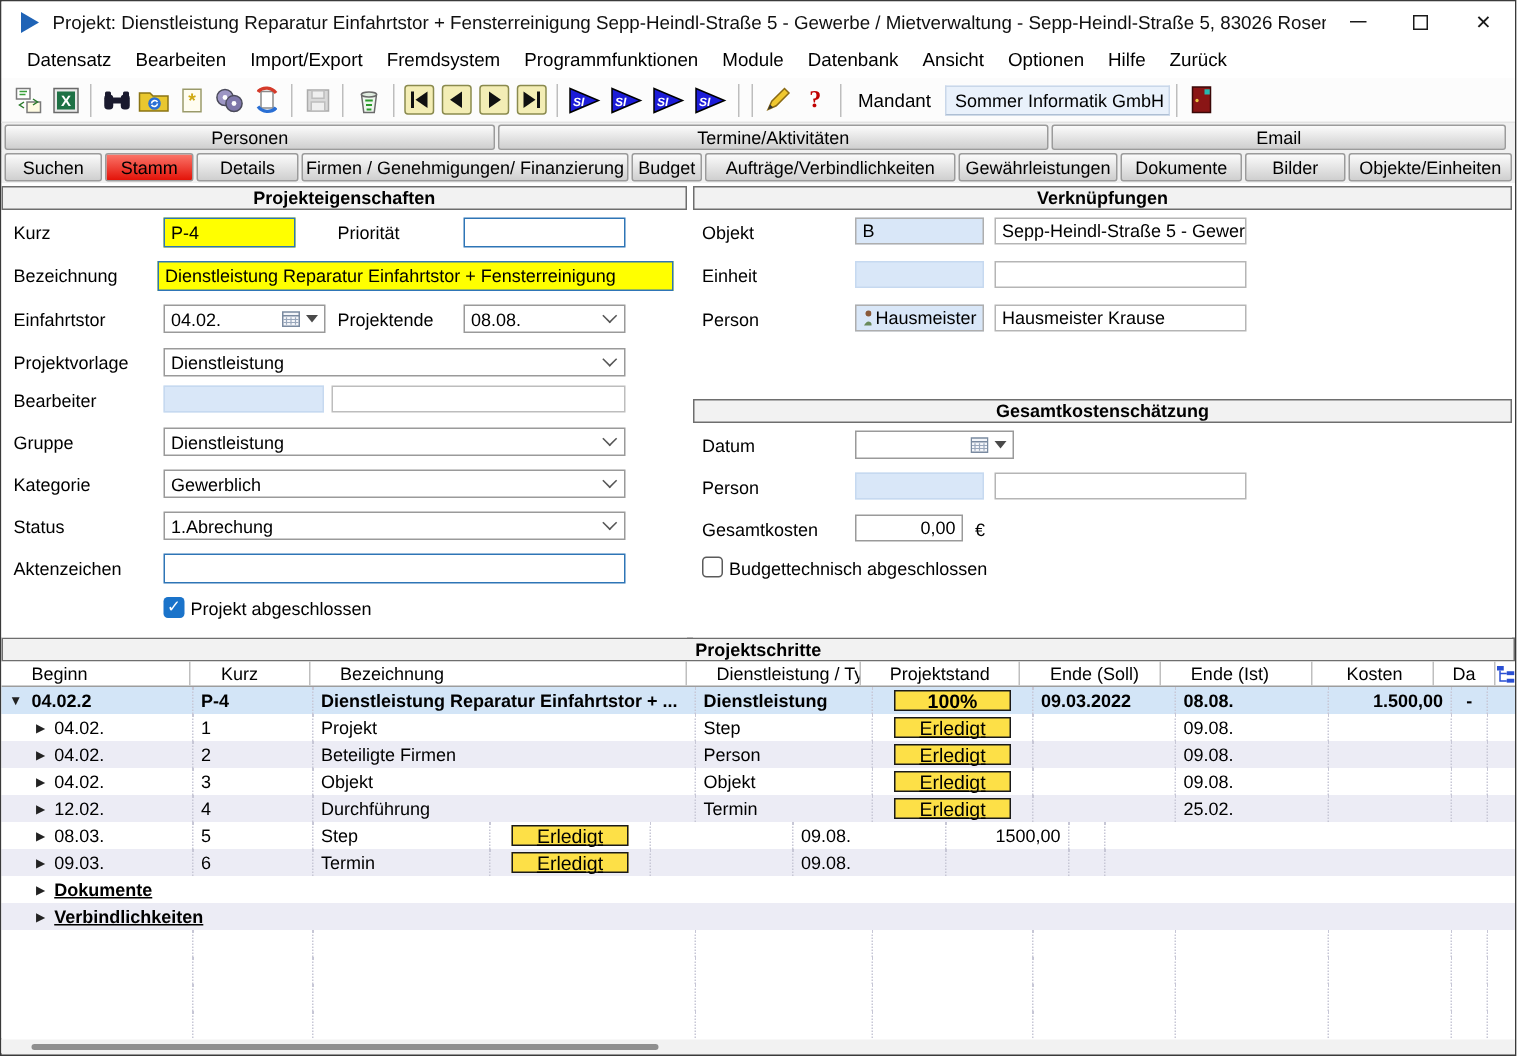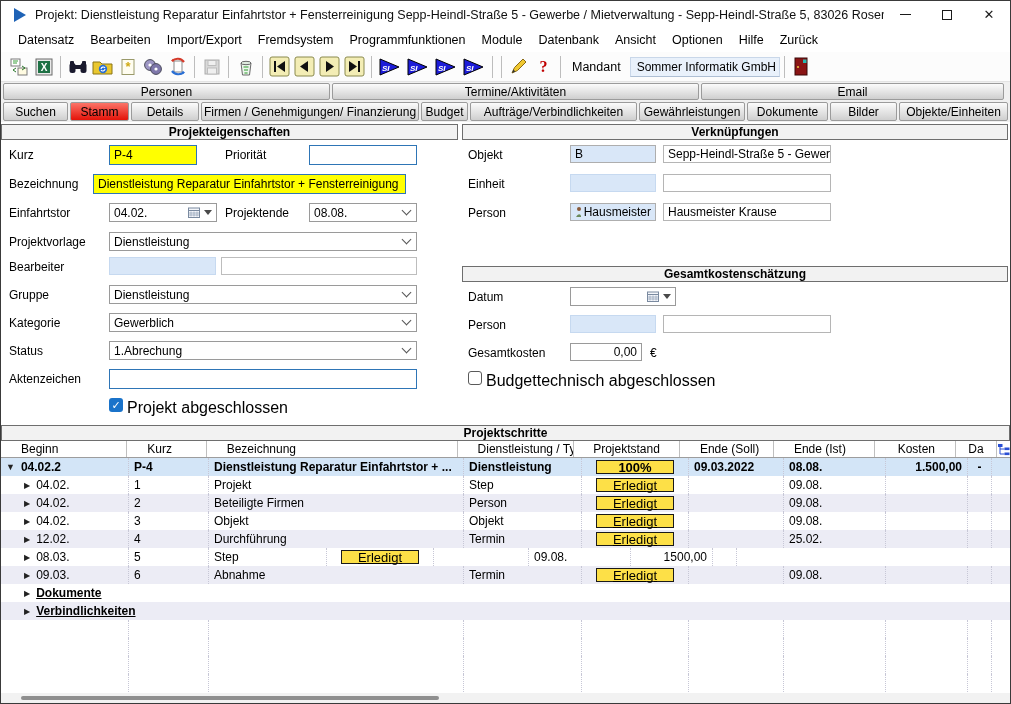--- a/index.html
+++ b/index.html
@@ -46,21 +46,21 @@
   .field.bblue{border:1px solid #2e75b6;height:20px;}
   .field.hl{background:#ffff00;border:1px solid #2e75b6;height:20px;}
   .field.ltblue{background:#d9e7f8;border:1px solid #c6d9f0;}
   .field.combo{justify-content:space-between;height:19px;}
   .chev{width:7px;height:7px;border-right:1.4px solid #555;border-bottom:1.4px solid #555;transform:rotate(45deg);margin:-4px 2px 0 0;flex:0 0 auto;}
   .tri-down{width:0;height:0;border-left:4px solid transparent;border-right:4px solid transparent;border-top:5px solid #4a4a4a;flex:0 0 auto;}
   .combo-right{display:flex;align-items:center;gap:4px;}
   .cb{position:absolute;width:14px;height:14px;border-radius:3px;display:flex;align-items:center;justify-content:center;}
   .cb.on{background:#1a73ca;color:#fff;font-size:11px;line-height:1;}
   .cb.off{background:#fff;border:1px solid #5a5a5a;}
-  .cblabel{position:absolute;font-size:16px;}
+  .cblabel{position:absolute;font-size:12px;}
 
   
   .steps{background:#fff;}
   .steps-title{height:16px;background:#f2f2f2;border:1px solid #6e6e6e;display:flex;align-items:center;justify-content:center;font-size:12px;font-weight:bold;}
   .thead{display:flex;height:17px;align-items:center;background:#fff;border-bottom:1px solid #9d9d9d;font-size:12px;}
   .th{height:100%;display:flex;align-items:center;padding:0 20px;border-right:1px solid #bfbfbf;white-space:nowrap;overflow:hidden;}
   .th-icon{flex:1;display:flex;align-items:center;justify-content:center;}
   .trow{display:flex;height:18px;align-items:center;font-size:12px;color:#000;}
   .td{height:100%;display:flex;align-items:center;padding:0 5px;border-right:1px dotted #c7c7d6;white-space:nowrap;overflow:hidden;}
   .c0{width:128px;}.c1{width:80px;}.c2{width:255px;}.c3{width:118px;}.c4{width:107px;justify-content:center;}
@@ -283,21 +283,21 @@
 
     <div class="panel panel-left">
       <div class="gbox-header" style="top:0">Projekteigenschaften</div>
 
       <span class="flabel" style="left:8px;top:24px">Kurz</span>
       <div class="field hl" style="left:108px;top:21px;width:88px">P-4</div>
       <span class="flabel" style="left:224px;top:24px">Priorität</span>
       <div class="field bblue" style="left:308px;top:21px;width:108px"></div>
 
       <span class="flabel" style="left:8px;top:53px">Bezeichnung</span>
-      <div class="field hl" style="left:92px;top:50px;width:313px">Dienstleistung Reparatur Einfahrtstor + Fensterreinigung</div>
+      <div class="field hl" style="left:104px;top:50px;width:344px">Dienstleistung Reparatur Einfahrtstor + Fensterreinigung</div>
 
       <span class="flabel" style="left:8px;top:82px">Einfahrtstor</span>
       <div class="field combo" style="left:108px;top:79px;width:108px">
         <span>04.02.</span>
         <span class="combo-right">
             <svg width="12" height="11">
               <rect x="0.5" y="1" width="11" height="9.5" fill="#f4f6fa" stroke="#7a8aa0"></rect>
               <path d="M0.5 3.5h11" stroke="#7a8aa0"></path>
               <path d="M3 4.5v5M6 4.5v5M9 4.5v5M1 6h10M1 8h10" stroke="#9aa8bc" stroke-width="0.8"></path>
             </svg>
@@ -512,21 +512,20 @@
           <div class="td c6">09.08.</div>
           <div class="td c7">1500,00</div>
           <div class="td c8"></div>
         </div>
         <div class="trow rowalt">
           <div class="td c0">
             <span class="exp child">▶</span>
             <span>09.03.</span>
           </div>
           <div class="td c1">6</div>
-          <div class="td c2">Abnahme</div>
           <div class="td c3">Termin</div>
           <div class="td c4">
             <span class="badge done">Erledigt</span>
           </div>
           <div class="td c5"></div>
           <div class="td c6">09.08.</div>
           <div class="td c7"></div>
           <div class="td c8"></div>
         </div>
         <div class="trow roww">

